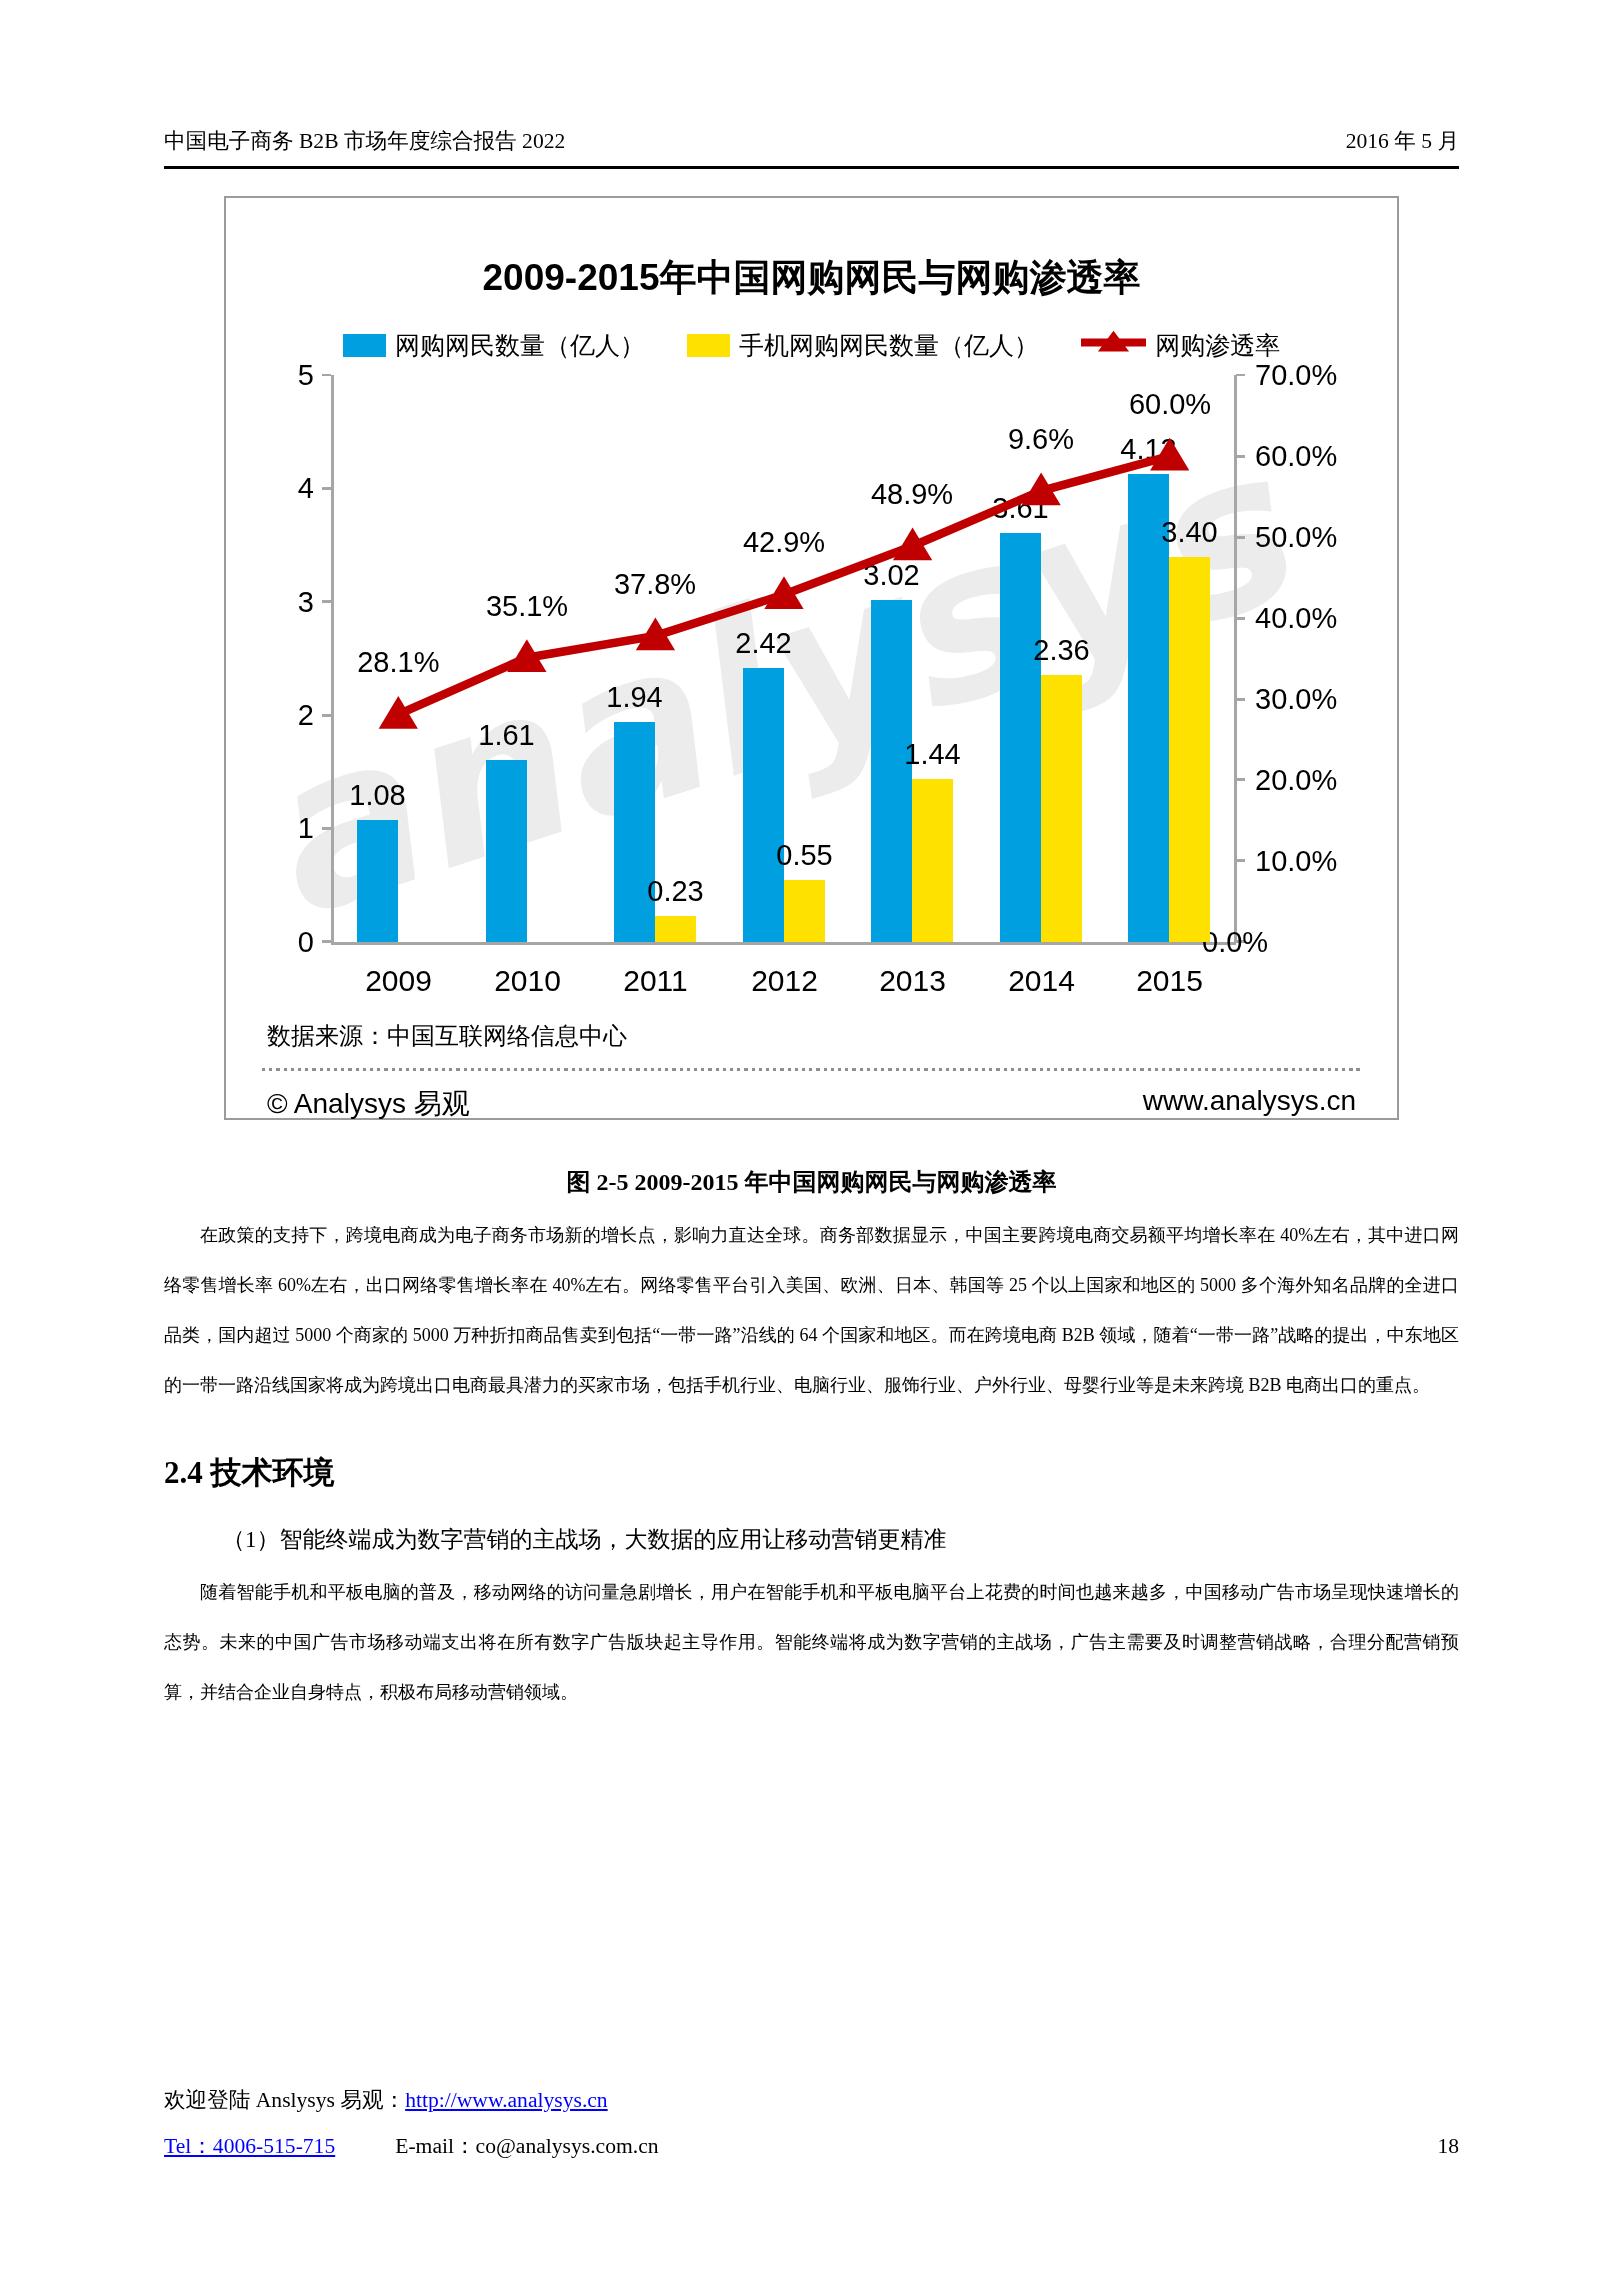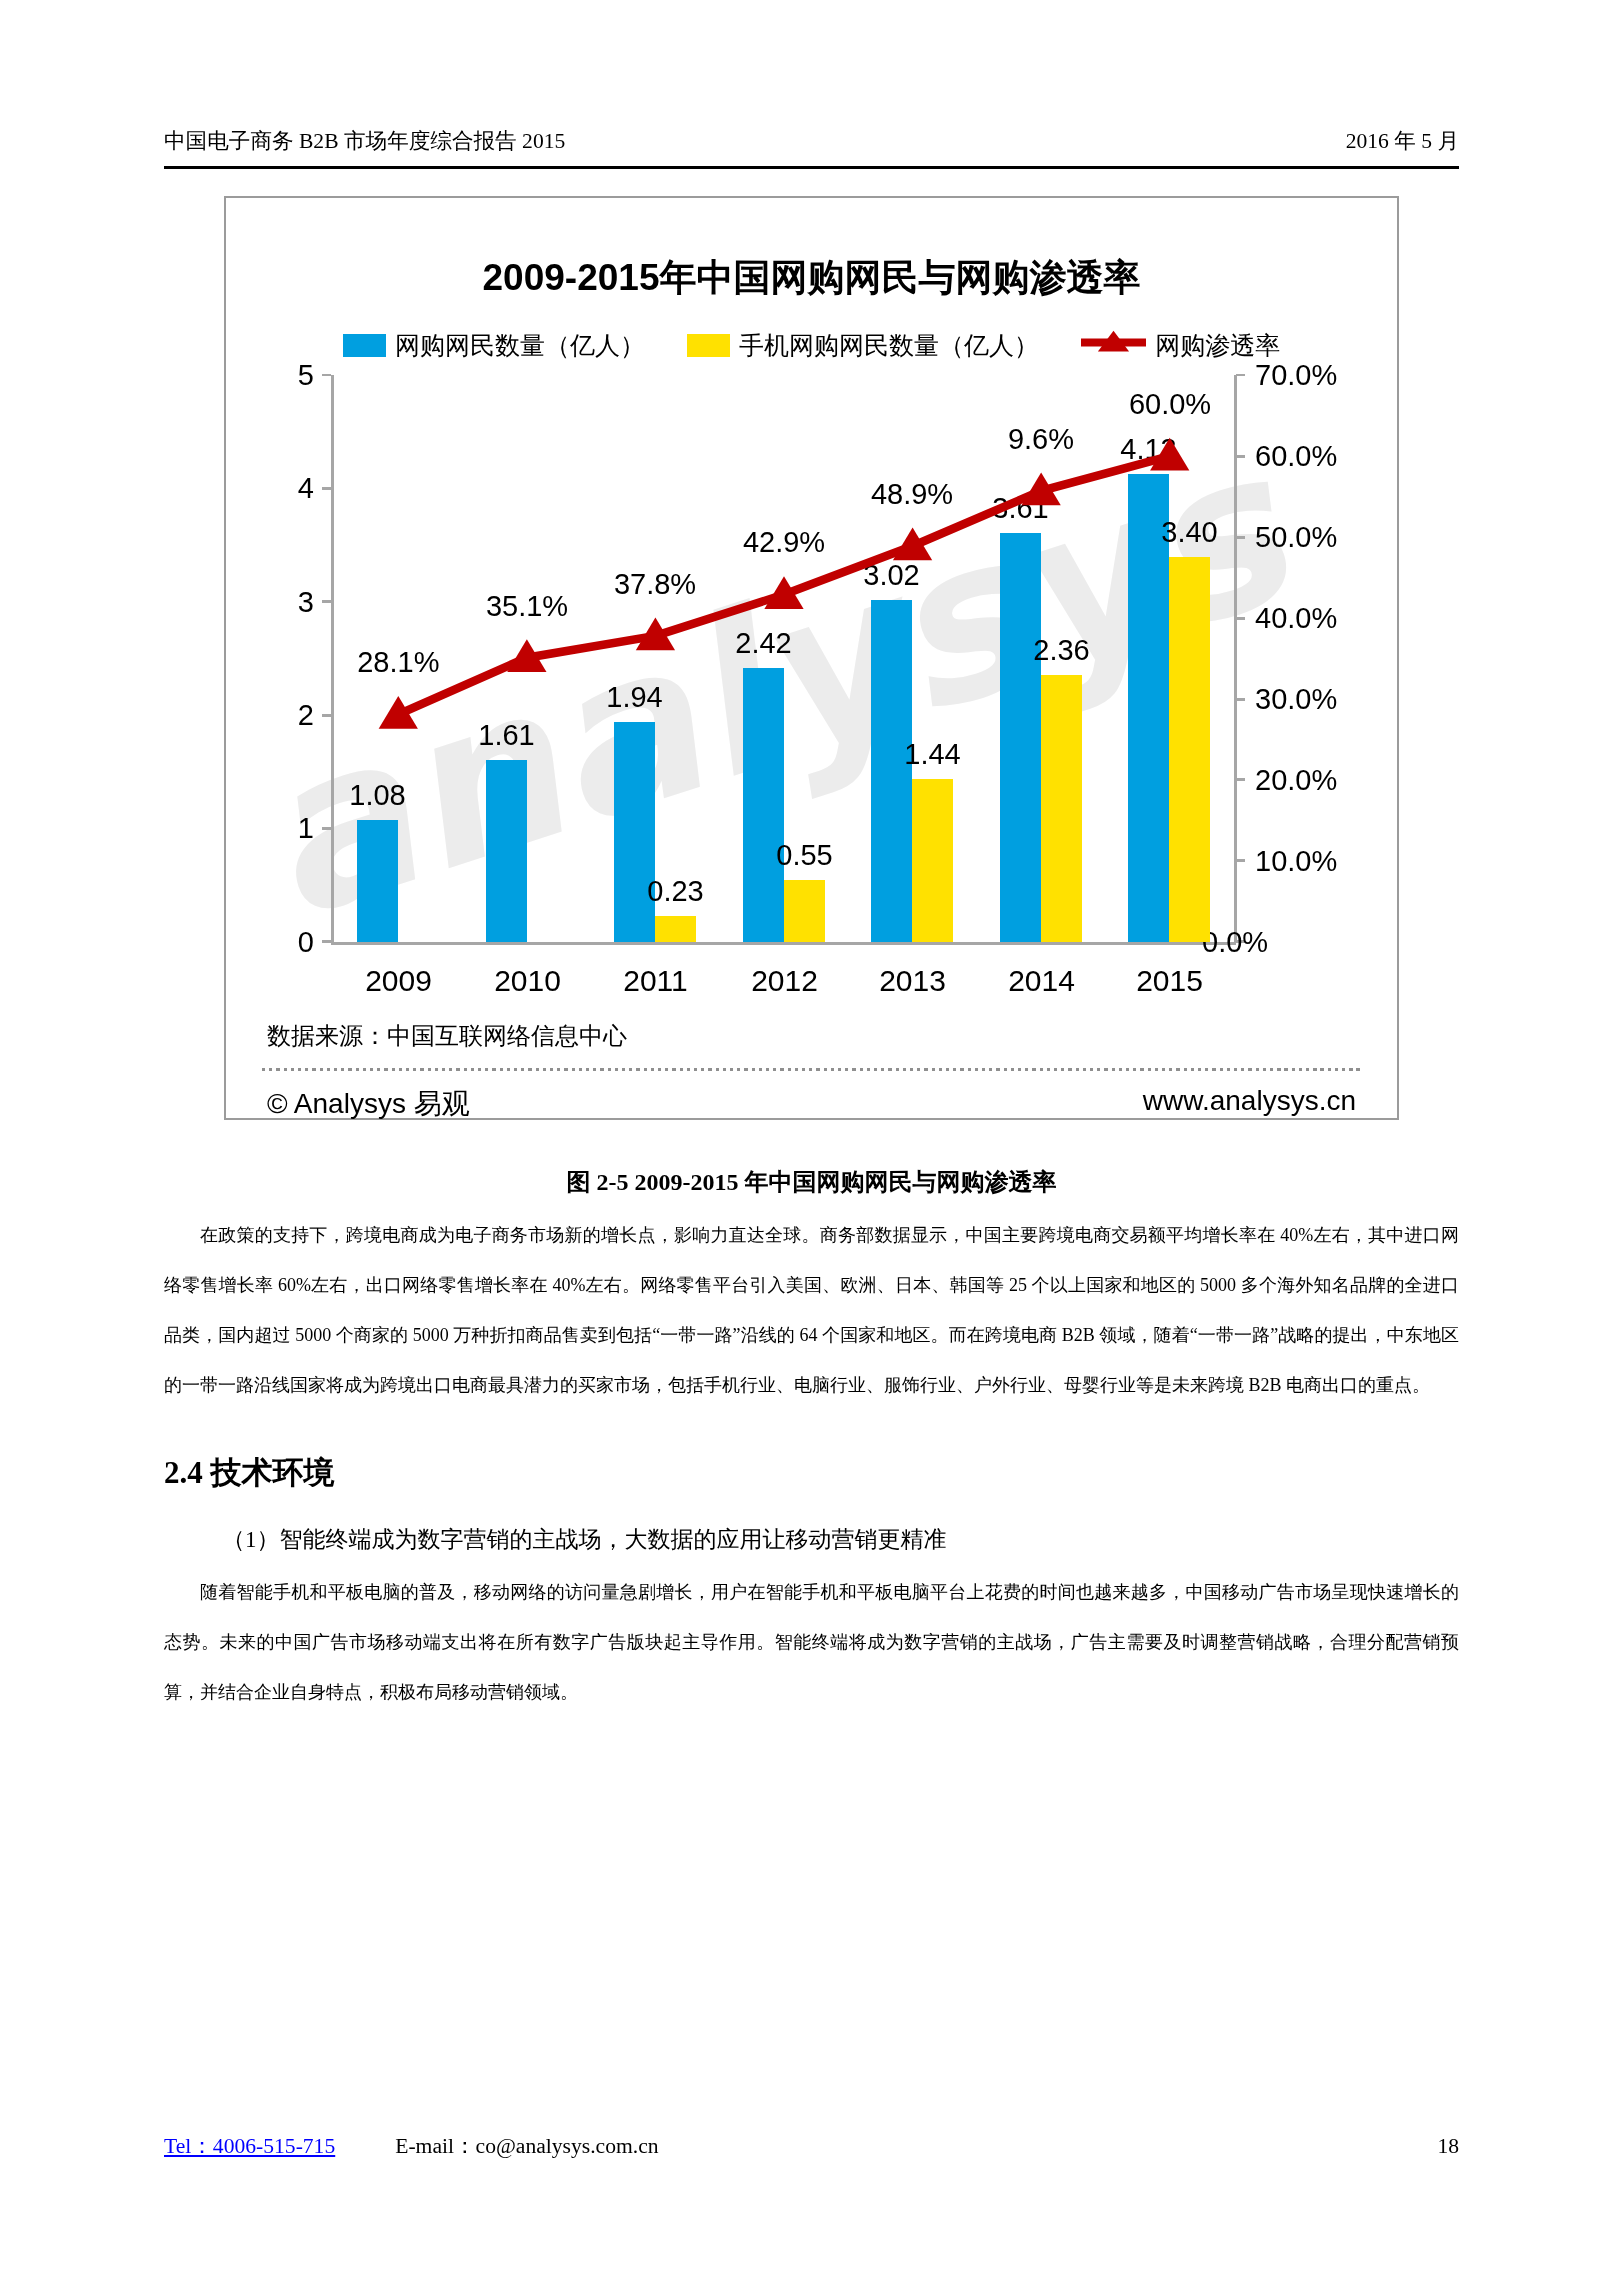--- a/index.html
+++ b/index.html
@@ -47,21 +47,21 @@
   .email{margin-left:60px;}
   .pgnum{margin-left:auto;}
 </style>
 </head>
 <body>
 
 <div class="page">
   <div class="content">
 
     <div class="header">
-      <span>中国电子商务 B2B 市场年度综合报告 2015</span>
+      <span>中国电子商务 B2B 市场年度综合报告 2022</span>
       <span>2016 年 5 月</span>
     </div>
 
     <div class="chartbox">
       <div class="chart-title">2009-2015年中国网购网民与网购渗透率</div>
       <div class="legend" id="chart-legend">
           <div class="legend-item">
             <span class="swatch" style="background: rgb(0, 159, 224);"></span>
             <span>网购网民数量（亿人）</span>
           </div>
@@ -170,20 +170,23 @@
     <div class="caption">图 2-5 2009-2015 年中国网购网民与网购渗透率</div>
 
     <div class="para">在政策的支持下，跨境电商成为电子商务市场新的增长点，影响力直达全球。商务部数据显示，中国主要跨境电商交易额平均增长率在 40%左右，其中进口网络零售增长率 60%左右，出口网络零售增长率在 40%左右。网络零售平台引入美国、欧洲、日本、韩国等 25 个以上国家和地区的 5000 多个海外知名品牌的全进口品类，国内超过 5000 个商家的 5000 万种折扣商品售卖到包括“一带一路”沿线的 64 个国家和地区。而在跨境电商 B2B 领域，随着“一带一路”战略的提出，中东地区的一带一路沿线国家将成为跨境出口电商最具潜力的买家市场，包括手机行业、电脑行业、服饰行业、户外行业、母婴行业等是未来跨境 B2B 电商出口的重点。</div>
 
     <div class="section-h">2.4 技术环境</div>
     <div class="subitem">（1）智能终端成为数字营销的主战场，大数据的应用让移动营销更精准</div>
     <div class="para">随着智能手机和平板电脑的普及，移动网络的访问量急剧增长，用户在智能手机和平板电脑平台上花费的时间也越来越多，中国移动广告市场呈现快速增长的态势。未来的中国广告市场移动端支出将在所有数字广告版块起主导作用。智能终端将成为数字营销的主战场，广告主需要及时调整营销战略，合理分配营销预算，并结合企业自身特点，积极布局移动营销领域。</div>
   </div>
 
   <div class="pagefoot">
+    <div class="f1">
+      <span>欢迎登陆 Anslysys 易观：</span><a class="link" href="#">http://www.analysys.cn</a>
+    </div>
     <div class="f2">
       <a class="link" href="#">Tel：4006-515-715</a>
       <span class="email">E-mail：co@analysys.com.cn</span>
       <span class="pgnum">18</span>
     </div>
   </div>
 </div>
 
 
 </body></html>

